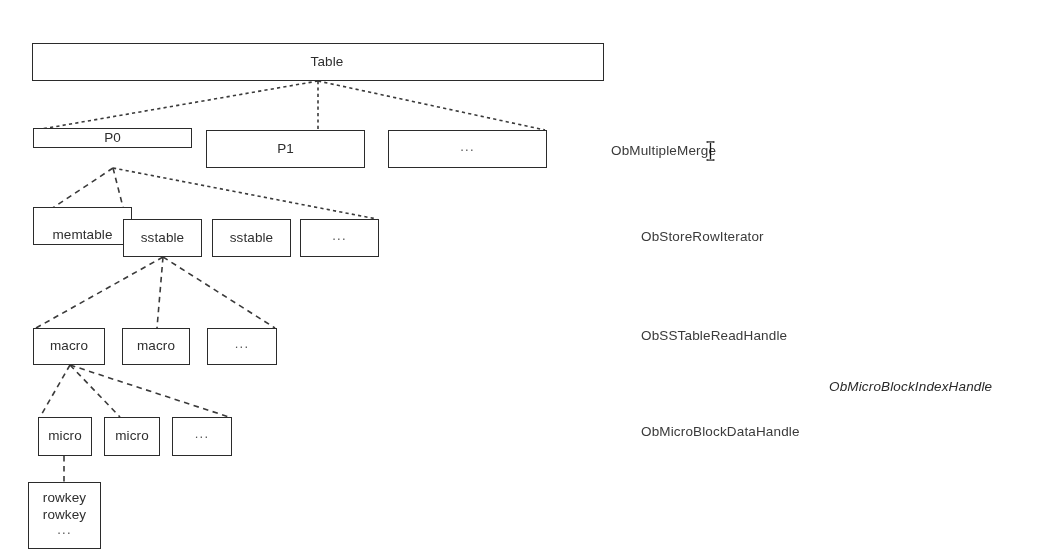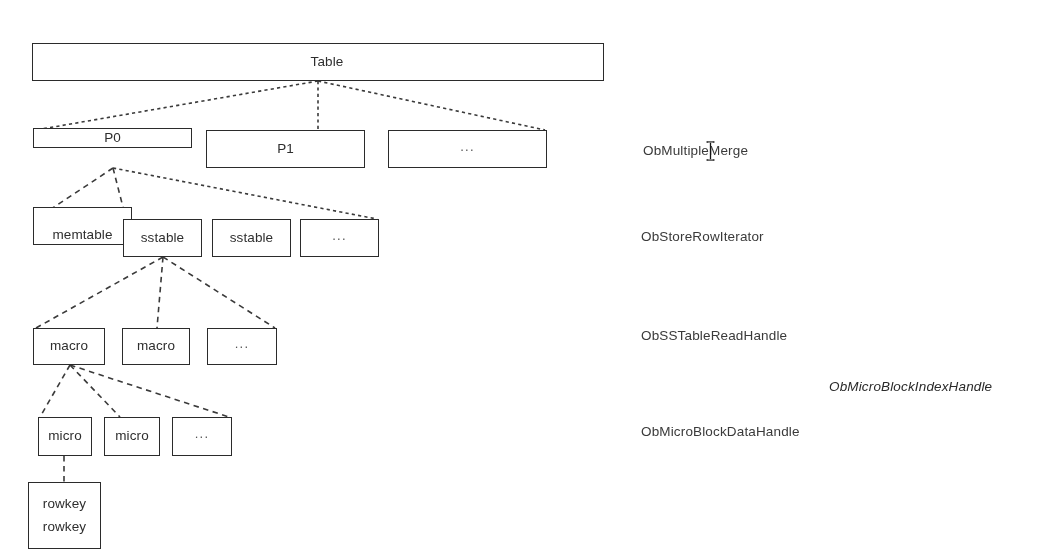--- a/index.html
+++ b/index.html
@@ -45,21 +45,20 @@
     letter-spacing: 0.1px;
   }
   .node.multiline {
     flex-direction: column;
     justify-content: flex-start;
     padding-top: 7px;
   }
   .node .line {
     display: block;
     width: 100%;
-    margin-top: 6px;
   }
   .ellipsis-glyph {
     font-size: 13px;
     letter-spacing: 1.2px;
     color: #555555;
     position: relative;
     top: -2px;
   }
   
   .class-label {
@@ -149,21 +148,21 @@
         <span class="ellipsis-glyph">...</span>
       </div>
       <div class="node multiline" style="left: 28px; top: 482px; width: 73px; height: 67px; border-color: rgb(43, 43, 43);">
         <span class="line">rowkey</span>
         <span class="line">rowkey</span>
         <span class="line ellipsis-glyph">...</span>
       </div>
     </div>
 
   <div id="labels-layer">
-      <div class="class-label" style="left: 643px; top: 143px;">ObMultipleMerge</div>
+      <div class="class-label" style="left: 611px; top: 143px;">ObMultipleMerge</div>
       <div class="class-label" style="left: 641px; top: 229px;">ObStoreRowIterator</div>
       <div class="class-label" style="left: 641px; top: 328px;">ObSSTableReadHandle</div>
       <div class="class-label emphasis" style="left: 829px; top: 379px;">ObMicroBlockIndexHandle</div>
       <div class="class-label" style="left: 641px; top: 424px;">ObMicroBlockDataHandle</div>
     </div>
 
   <svg id="text-cursor" viewBox="0 0 9 20" aria-hidden="true" style="left: 706px; top: 141px;">
     <path d="M1 1 H8 M4.5 1 V19 M1 19 H8" stroke="#141414" stroke-width="1.3" fill="none" stroke-linecap="round"></path>
     <path d="M2.2 1.2 H6.8 M2.2 18.8 H6.8" stroke="#ffffff" stroke-width="0.6" fill="none"></path>
   </svg>

